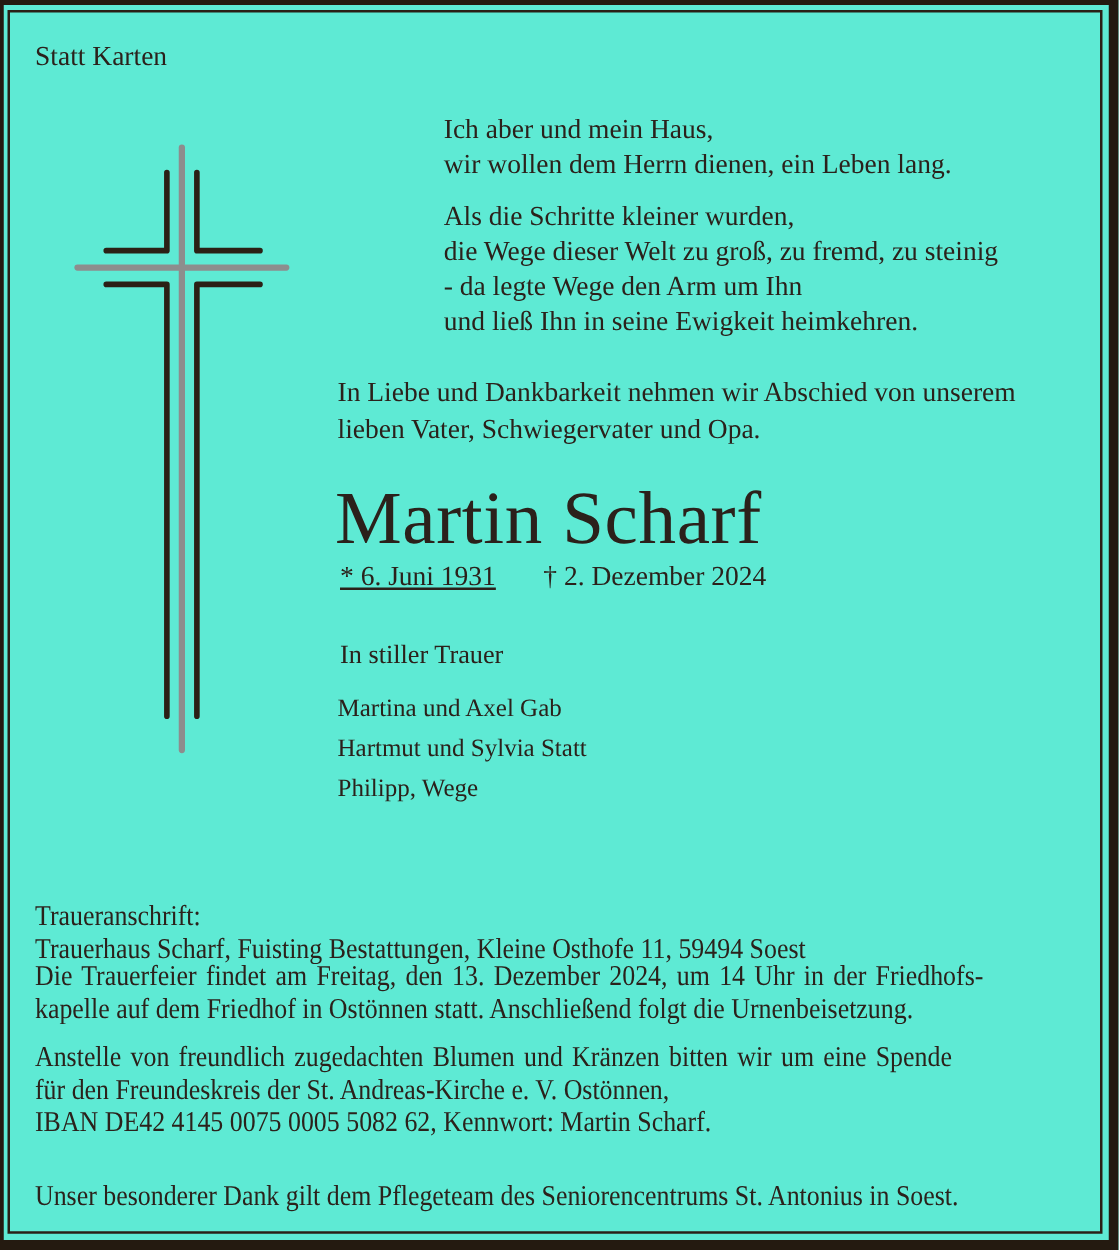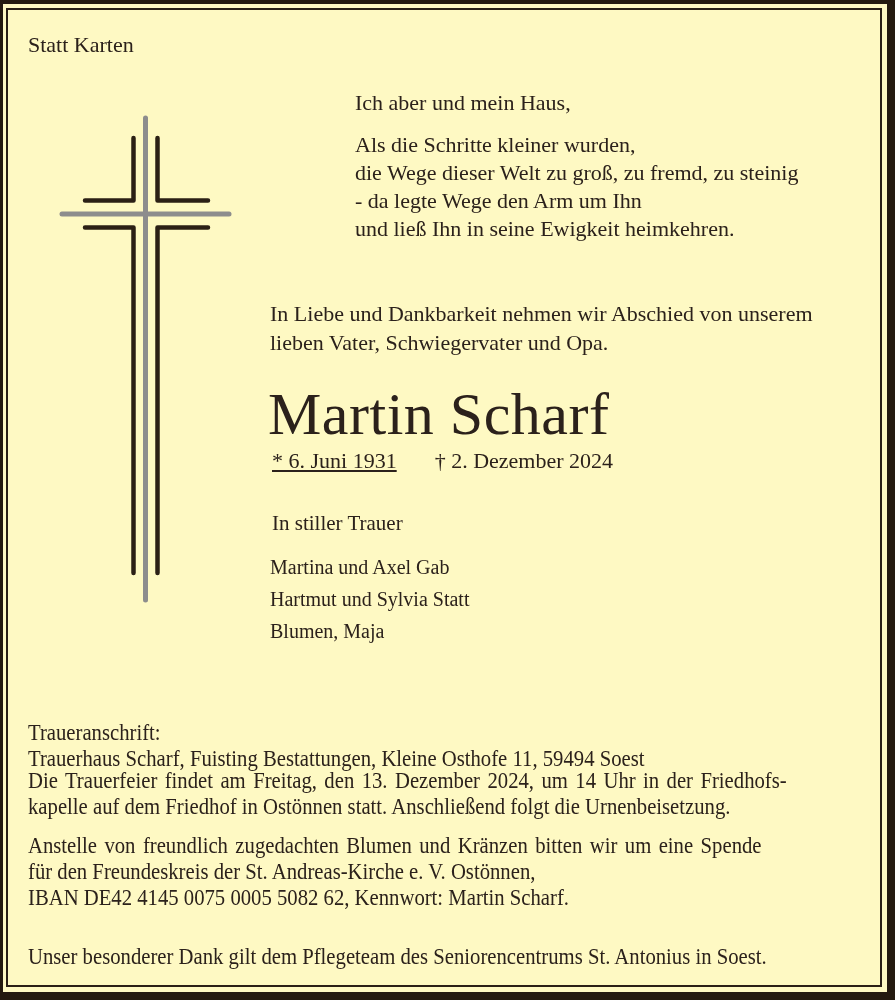--- a/index.html
+++ b/index.html
@@ -1,18 +1,18 @@
 <!DOCTYPE html>
 <html><head>
 <meta charset="utf-8">
 <style>
   html,body { margin:0; padding:0; background:#e8e4da; }
   .page {
     position:relative; width:895px; height:1000px;
-    background:#fef9c3;
+    background:#5eead4;
     font-family:"Liberation Serif","DejaVu Serif",serif;
     color:#2b211b; overflow:hidden;
   }
   
   .frame-band {
     position:absolute; inset:0;
     border-style:solid; border-color:#241a10;
     border-width:4px 8px 8px 3px;
     pointer-events:none; z-index:3;
   }
@@ -59,20 +59,21 @@
         <path d="M85 200.5 H133.5 V138"></path>
         <path d="M208 200.5 H157.5 V138"></path>
         <path d="M85 227.5 H133.5 V573"></path>
         <path d="M208 227.5 H157.5 V573"></path>
       </g>
     </svg>
   </div>
 
   <div class="abs quote-block t22">
     <div>Ich aber und mein Haus,</div>
+    <div>wir wollen dem Herrn dienen, ein Leben lang.</div>
     <div class="stanza2">
       <div>Als die Schritte kleiner wurden,</div>
       <div>die Wege dieser Welt zu groß, zu fremd, zu steinig</div>
       <div>- da legte Wege den Arm um Ihn</div>
       <div>und ließ Ihn in seine Ewigkeit heimkehren.</div>
     </div>
   </div>
 
   <div class="abs farewell">
     <div>In Liebe und Dankbarkeit nehmen wir Abschied von unserem</div>
@@ -83,21 +84,21 @@
 
   <div class="abs dates">
     <span class="birth">* 6. Juni 1931</span><span>† 2. Dezember 2024</span>
   </div>
 
   <div class="abs stiller">In stiller Trauer</div>
 
   <div class="abs mourners">
     <div>Martina und Axel Gab</div>
     <div>Hartmut und Sylvia Statt</div>
-    <div>Blumen, Maja</div>
+    <div>Philipp, Wege</div>
   </div>
 
   <div class="abs address bottom">
     <div class="cond">Traueranschrift:</div>
     <div class="cond">Trauerhaus Scharf, Fuisting Bestattungen, Kleine Osthofe 11, 59494 Soest</div>
   </div>
 
   <div class="abs service bottom">
     <div class="cond stretch">Die Trauerfeier findet am Freitag, den 13. Dezember 2024, um 14 Uhr in der Friedhofs-</div>
     <div class="cond">kapelle auf dem Friedhof in Ostönnen statt. Anschließend folgt die Urnenbeisetzung.</div>

